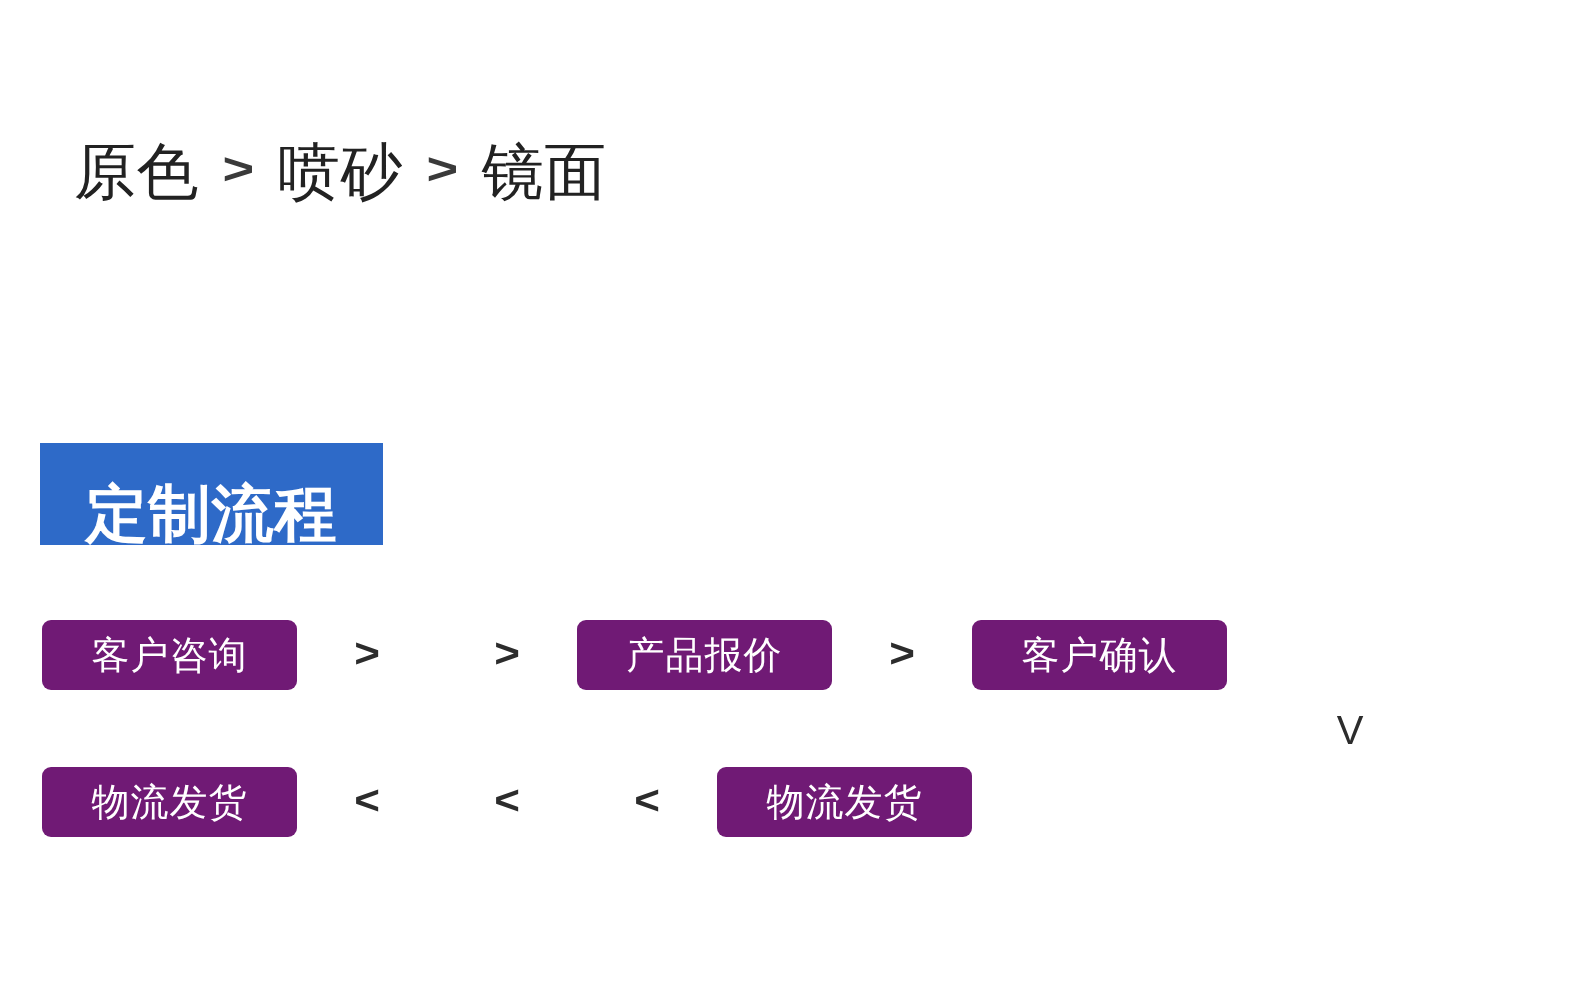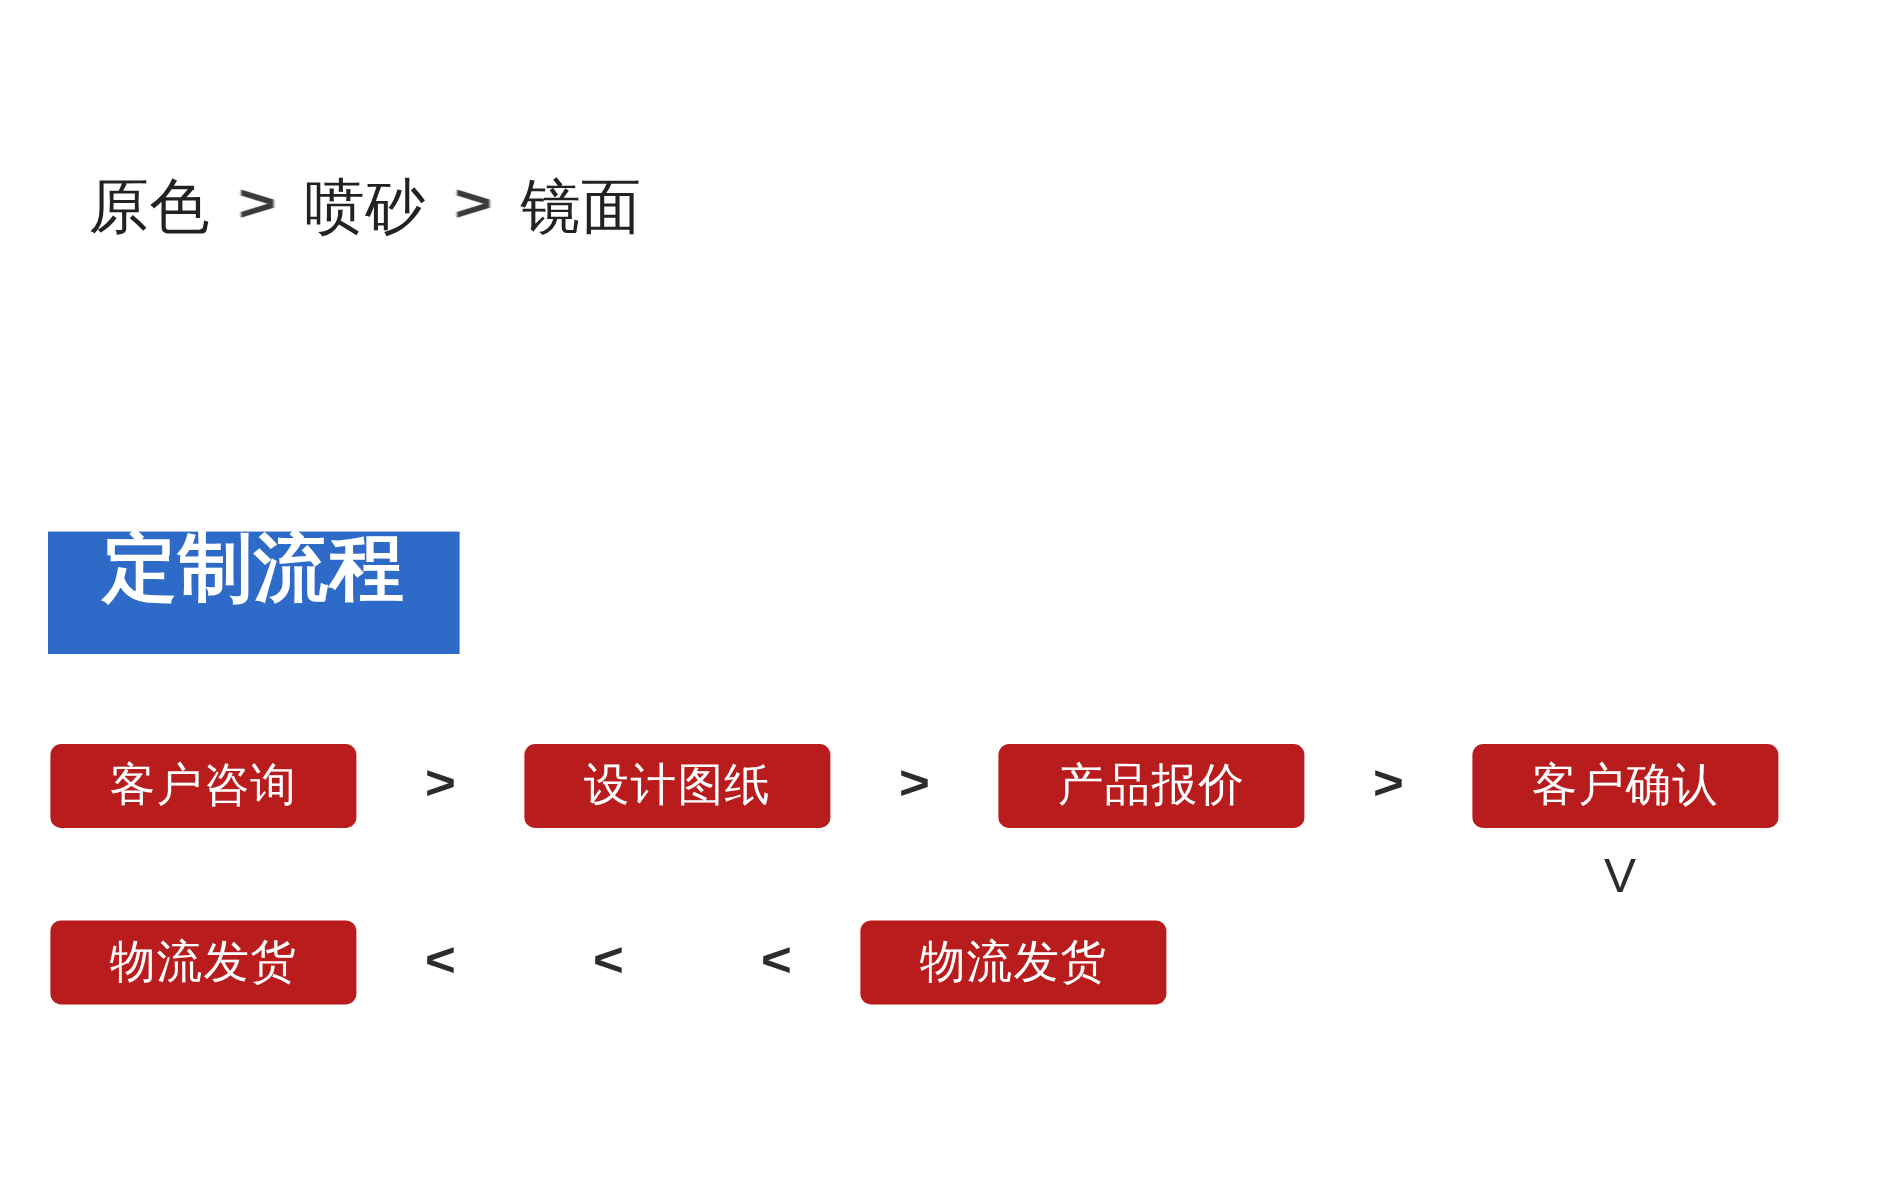--- a/index.html
+++ b/index.html
@@ -20,21 +20,21 @@
   #finish-sequence {
     position: absolute;
     left: 74px;
     top: 126px;
     width: 900px;
     height: 92px;
     display: flex;
     align-items: center;
   }
   .finish-label {
-    font-size: 50px;
+    font-size: 62px;
     line-height: 1;
     color: #222222;
     font-weight: 400;
     letter-spacing: 0.5px;
     white-space: nowrap;
   }
   .finish-arrow {
     font-size: 46px;
     line-height: 1;
     color: #3a3a3a;
@@ -49,21 +49,21 @@
 
   
   #section-heading {
     position: absolute;
     left: 40px;
     top: 443px;
     width: 343px;
     height: 102px;
     background: #2E6AC8;
     display: flex;
-    align-items: flex-start;
+    align-items: flex-end;
     justify-content: center;
     box-sizing: border-box;
   }
   #section-heading .heading-text {
     font-size: 62px;
     line-height: 1;
     font-weight: 700;
     color: #ffffff;
     letter-spacing: 1px;
     white-space: nowrap;
@@ -86,21 +86,21 @@
     display: flex;
     align-items: center;
     pointer-events: auto;
   }
   #flow-row-1 { top: 620px; }
   #flow-row-2 { top: 767px; }
 
   .flow-step {
     width: 255px;
     height: 70px;
-    background: #b91c1c;
+    background: #701a75;
     border-radius: 9px;
     display: flex;
     align-items: center;
     justify-content: center;
     box-sizing: border-box;
     flex: 0 0 auto;
   }
   .flow-step .step-label {
     font-size: 38px;
     line-height: 1;
@@ -159,23 +159,20 @@
   <span class="heading-text">定制流程</span>
 </div>
 
 <div id="process-flow">
 
   <div class="flow-row" id="flow-row-1">
     <div class="flow-step">
       <span class="step-label">客户咨询</span>
     </div>
     <div class="flow-connector">&gt;</div>
-    <div class="flow-step">
-      <span class="step-label">设计图纸</span>
-    </div>
     <div class="flow-connector">&gt;</div>
     <div class="flow-step">
       <span class="step-label">产品报价</span>
     </div>
     <div class="flow-connector">&gt;</div>
     <div class="flow-step">
       <span class="step-label">客户确认</span>
     </div>
   </div>
 

